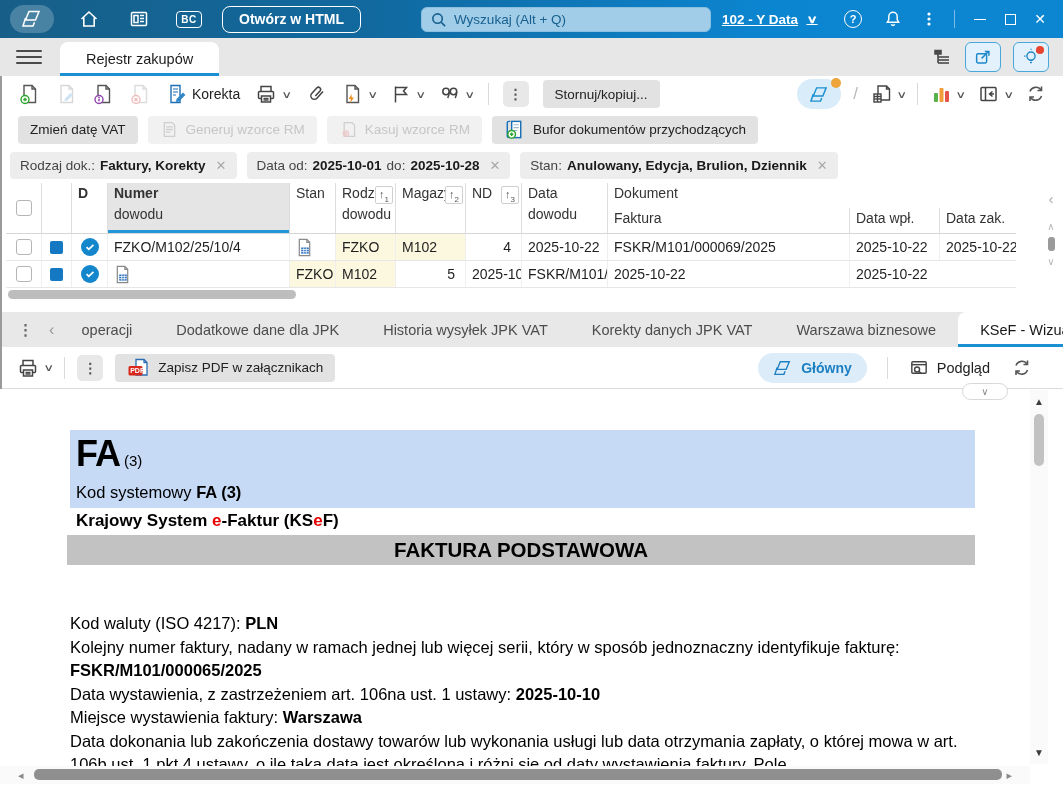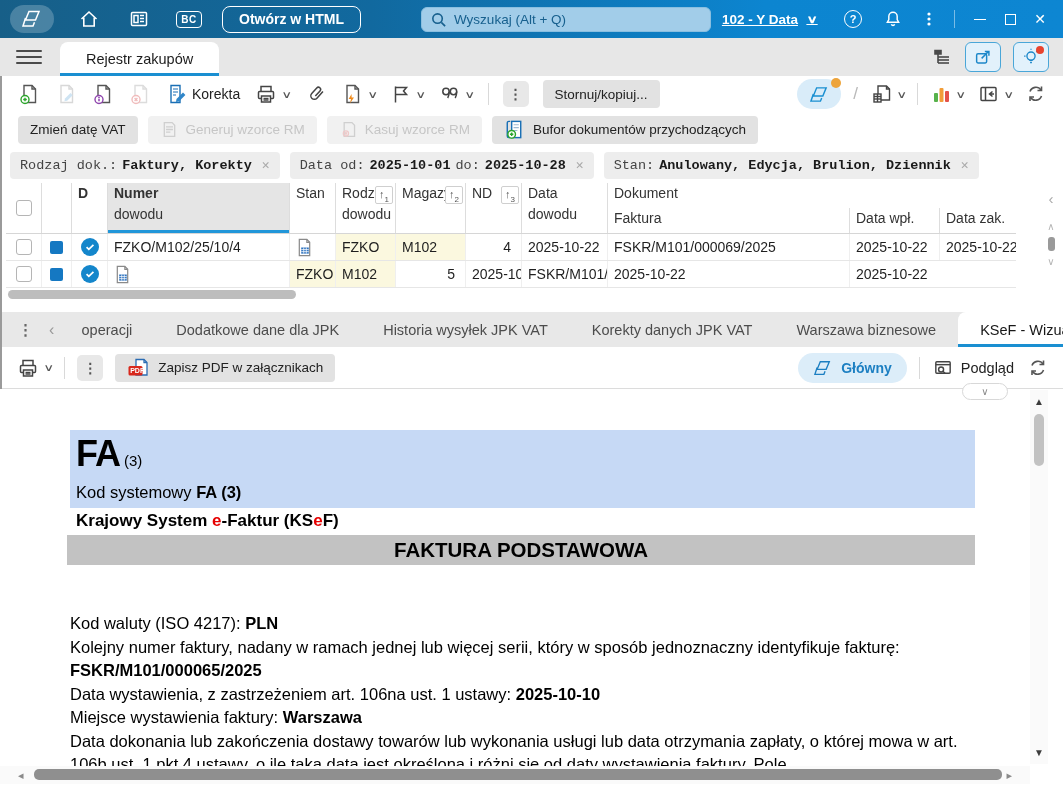--- a/index.html
+++ b/index.html
@@ -67,21 +67,21 @@
     align-items:center; justify-content:center; position:relative; cursor:pointer;}
   .orange-dot { position:absolute; top:-1px; right:0px; width:10px; height:10px; border-radius:50%; background:#eda43b;}
   .slash { color:#b9b9b9; font-size:17px; }
   .toolbar2 { position:absolute; left:0; top:112px; width:1063px; height:35px; background:#fff;
     display:flex; align-items:center; padding-left:18px; gap:10px;}
 
   
   .filterbar { position:absolute; left:0; top:147px; width:1063px; height:36px; background:#fff;
     display:flex; align-items:center; padding-left:10px; gap:10px;}
   .chip { background:#ededed; border-radius:4px; height:27px; display:flex; align-items:center;
-    padding:0 10px; gap:5px; font-size:13.5px; color:#444; cursor:default;font-family:Liberation Mono, monospace;}
+    padding:0 10px; gap:5px; font-size:13.5px; color:#444; cursor:default;}
   .chip b { color:#1a1a1a; }
   .chip .x { color:#a9a9a9; font-size:13px; margin-left:5px; cursor:pointer;}
 
   
   .grid-table { position:absolute; left:6px; top:183px; width:1010px;
     --cols: 36px 30px 36px 182px 46px 60px 70px 56px 86px 242px 90px 76px; }
   .thead { display:grid; grid-template-columns:var(--cols); grid-auto-rows:25px;
     border-bottom:1px solid #d6d6d6; font-size:14px; color:#333;}
   .hc { padding:2px 4px 0 6px; position:relative; border-right:1px solid #ddd; overflow:hidden; white-space:nowrap;}
   .hc.span2 { grid-row:1/3; }
@@ -117,21 +117,21 @@
     display:flex; align-items:center; font-size:14.5px; color:#4c4c4c;}
   .btab { padding:0 22px; height:35px; display:flex; align-items:center; cursor:pointer; white-space:nowrap;}
   .btab.active { background:#fff; border-radius:8px 8px 0 0; box-shadow:inset 0 -3px 0 #1a8fd1; color:#181818;}
   .clip-left { display:inline-block; width:56px; overflow:hidden; white-space:nowrap; direction:rtl;}
   .bt-kebab { color:#666; font-size:15px; font-weight:bold; margin-left:18px; cursor:pointer;}
   .bt-chev { color:#9a9a9a; font-size:16px; margin-left:16px; cursor:pointer;}
 
   
   .viewerbar { position:absolute; left:0; top:347px; width:1063px; height:42px; background:#fff;
     border-bottom:1px solid #dcdcdc; display:flex; align-items:center; padding-left:16px; gap:12px;}
-  .vb-right { margin-left:auto; display:flex; align-items:center; gap:12px; padding-right:14px;}
+  .vb-right { margin-left:auto; display:flex; align-items:center; gap:20px; padding-right:30px;}
   .glowny-pill { height:30px; border-radius:15px; background:#dcedf9; color:#1c7fc2; font-weight:bold;
     display:flex; align-items:center; gap:8px; padding:0 15px; font-size:14px; cursor:pointer;}
   .podglad { display:flex; align-items:center; gap:7px; color:#222; font-size:14.5px; cursor:pointer;}
   .collapse-pill { position:absolute; left:962px; top:383px; width:46px; height:17px; background:#fff;
     border:1px solid #d8d8d8; border-radius:9px; display:flex; align-items:center; justify-content:center;
     color:#8a8a8a; font-size:10px; z-index:5; cursor:pointer;}
 
   
   .docarea { position:absolute; left:4px; top:390px; width:1030px; height:376px; background:#fff;
     overflow:hidden; color:#000;}

